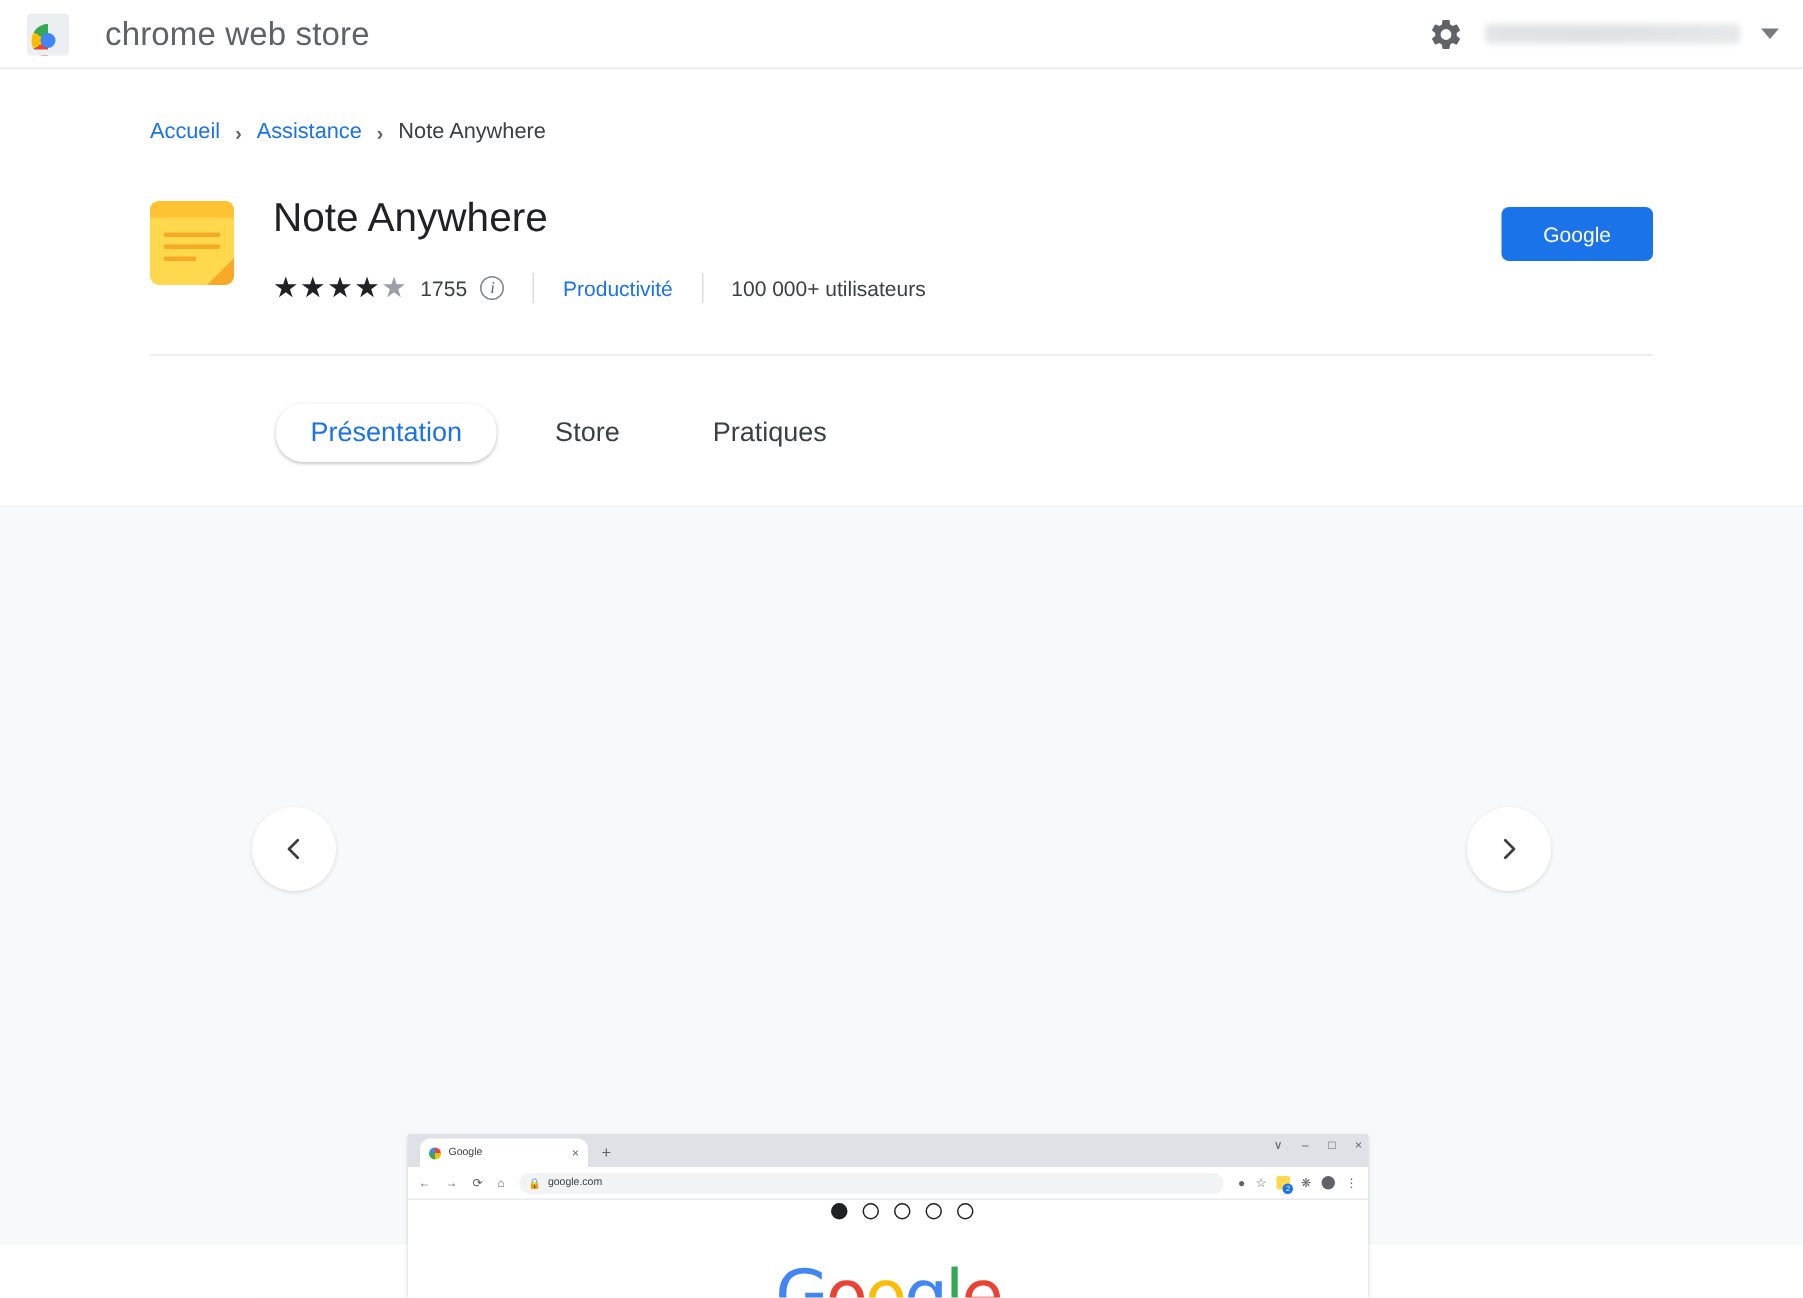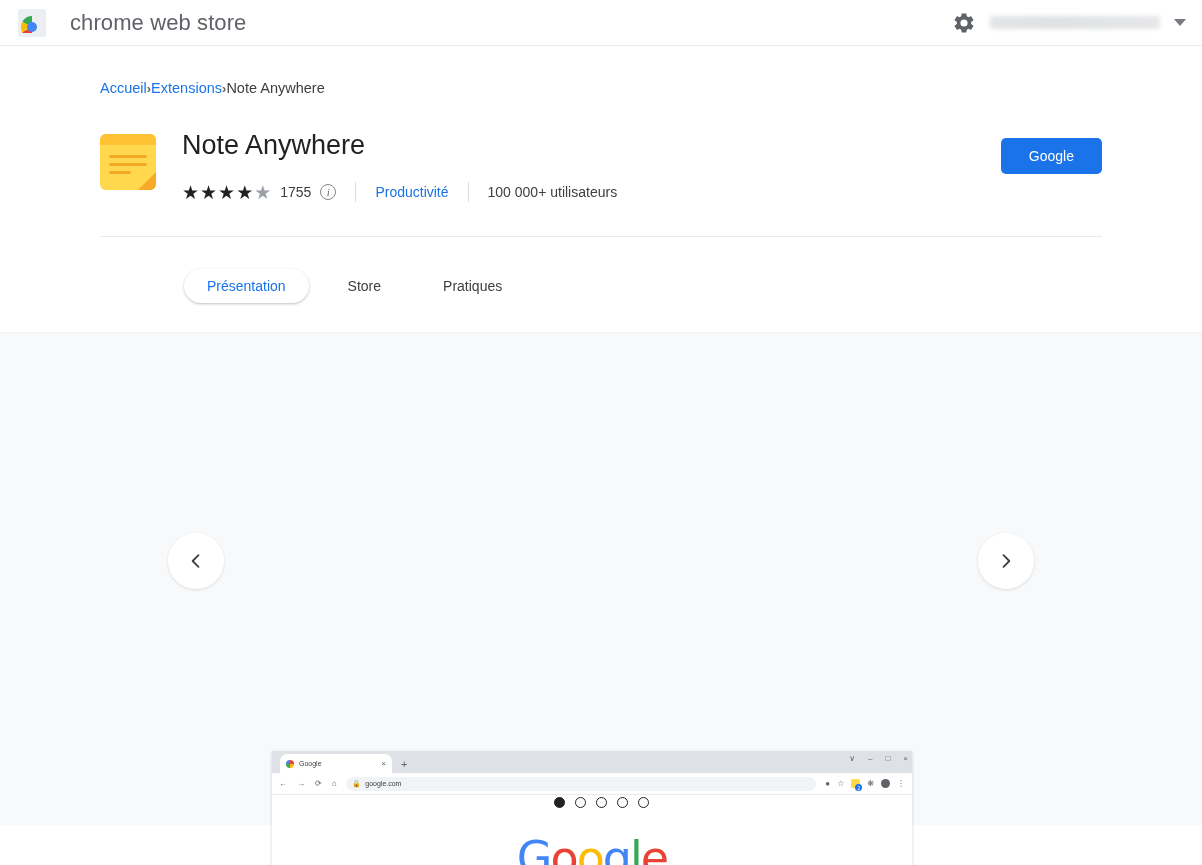--- a/index.html
+++ b/index.html
@@ -72,20 +72,21 @@
 
   
   .page { width: 1202px; }
   .col {
     width: 1002px;
     margin: 0 auto;
   }
 
   .breadcrumb {
     display: flex; align-items: flex-end;
+    gap: 10px;
     padding-top: 34px;
     font-size: 14.5px;
   }
   .breadcrumb a { color: #1a73e8; text-decoration: none; font-weight: 500; }
   .breadcrumb .sep {
     color: #5f6368; font-size: 13px; font-weight: 600;
   }
   .breadcrumb .cur { color: #3c4043; }
 
   
@@ -166,21 +167,21 @@
 
   
   .tabs {
     display: flex; align-items: center;
     justify-content: flex-start;
     gap: 0;
     margin-top: 32px;
     padding-left: 84px;
   }
   .tab {
-    font-size: 14px; color: #3c4043;
+    font-size: 18px; color: #3c4043;
     padding: 9px 23px; border-radius: 18px;
     cursor: pointer; white-space: nowrap;
   }
   .tab.active {
     color: #1a73e8; font-weight: 500;
     box-shadow: 0 1px 3px rgba(60,64,67,.22), 0 1px 2px rgba(60,64,67,.12);
     background: #fff;
   }
   .tab + .tab { margin-left: 16px; }
 
@@ -313,21 +314,21 @@
       <div class="acct-email"></div>
       <div class="chev-down"></div>
     </div>
   </div>
 
   <div class="col">
 
     <div class="breadcrumb">
       <a href="#">Accueil</a>
       <span class="sep">›</span>
-      <a href="#">Extensions</a>
+      <a href="#">Assistance</a>
       <span class="sep">›</span>
       <span class="cur">Note Anywhere</span>
     </div>
 
     <div class="hdr">
       <div class="ext-icon">
         <div class="body"></div>
           <div class="top"></div>
         <div class="ln l1"></div>
           <div class="ln l2"></div>

